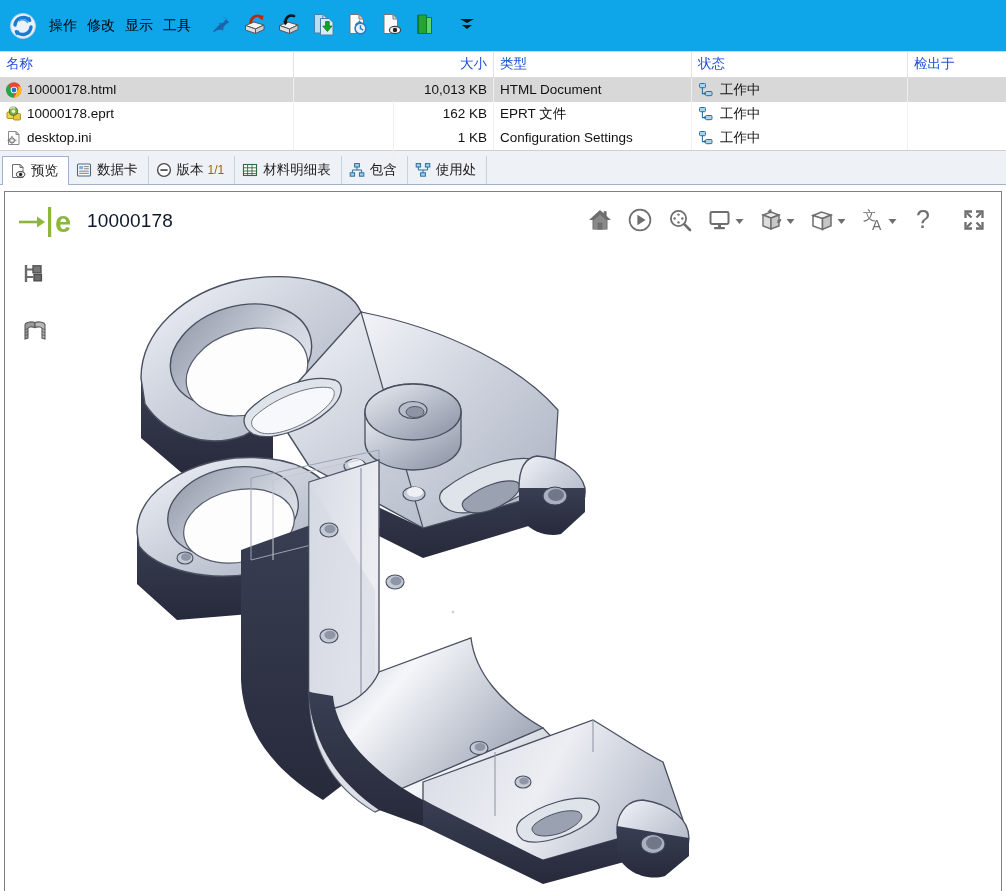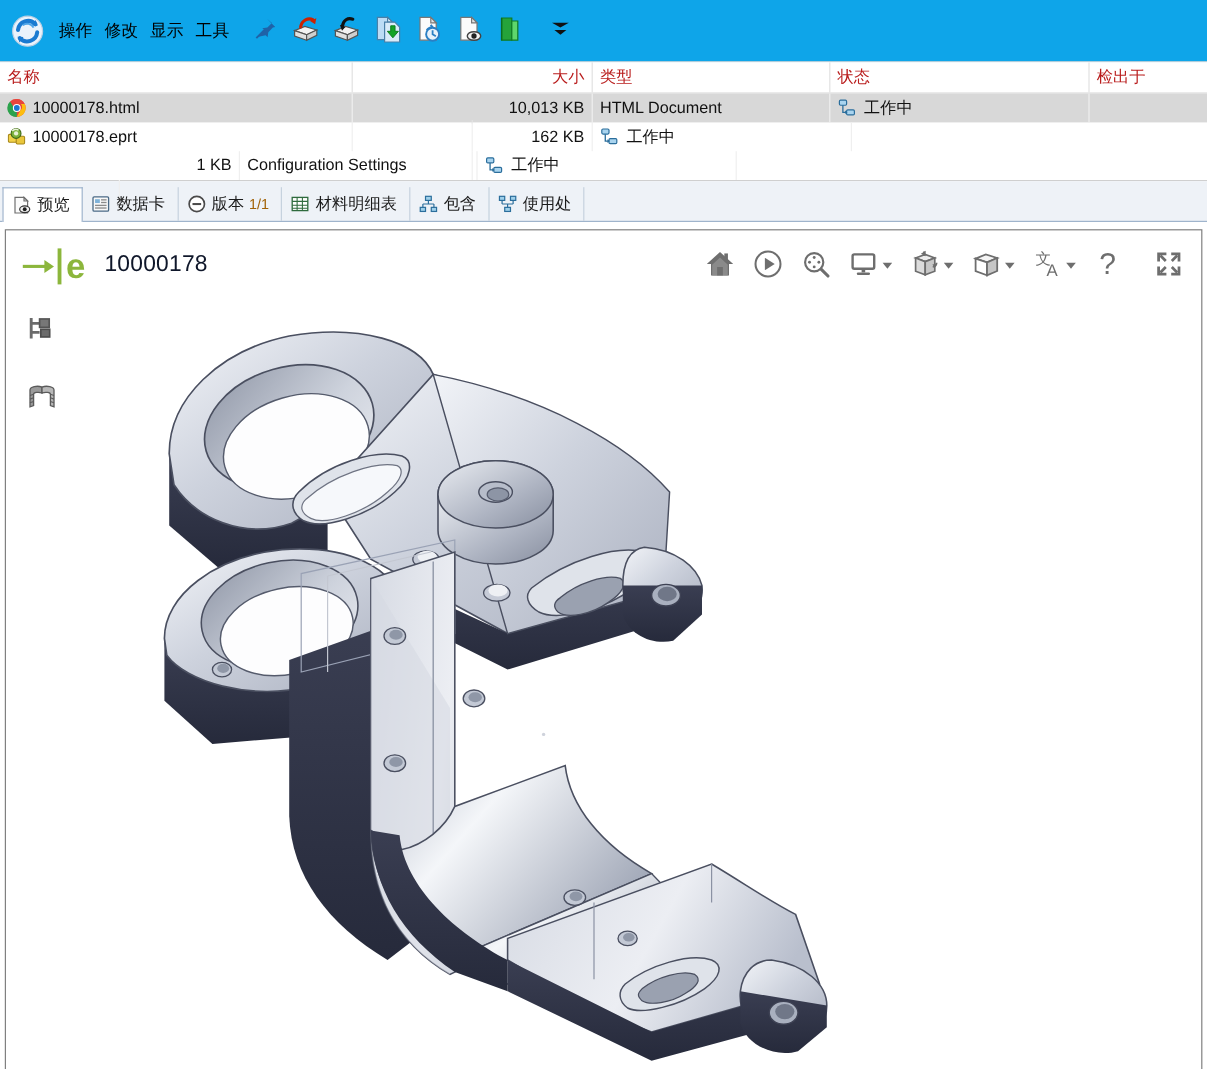--- a/index.html
+++ b/index.html
@@ -61,21 +61,21 @@
     display: flex;
     height: 26px;
     background: #ffffff;
     border-bottom: 1px solid #dcdcdc;
     box-sizing: border-box;
   }
   .hcell {
     box-sizing: border-box;
     padding: 3px 6px 0 6px;
     font-size: 13.5px;
-    color: #b91c1c;
+    color: #1d4ed8;
     border-right: 1px solid #e2e2e2;
     overflow: hidden;
     white-space: nowrap;
     cursor: default;
   }
   .hcell.num { text-align: right; }
   .row {
     display: flex;
     height: 24px;
     box-sizing: border-box;
@@ -361,35 +361,48 @@
             <rect x="7.5" y="7.5" width="7" height="6.5" rx="1" fill="#e9c63c" stroke="#a8881a" stroke-width=".9"></rect>
             <circle cx="7.4" cy="5.2" r="4.1" fill="#7db23c" stroke="#3f6b16" stroke-width=".9"></circle>
             <circle cx="7.4" cy="5.2" r="1.8" fill="#e9f2d8"></circle>
             <path d="M4.2 3.2 a4.1 4.1 0 0 1 5.2 -.8" fill="none" stroke="#e9f2d8" stroke-width="1.1"></path>
           </svg>
         </span>
         <span>10000178.eprt</span>
       </div>
       <div class="cell c-out"></div>
       <div class="cell c-size num">162 KB</div>
+      <div class="cell c-type">EPRT 文件</div>
       <div class="cell c-state">
         <span class="sti">
           <svg width="16" height="16" viewBox="0 0 16 16">
             <rect x="1.5" y="1.5" width="6" height="4.2" rx="1" fill="#a9d4ef" stroke="#2b6e9c" stroke-width="1"></rect>
             <rect x="7.5" y="9.5" width="6.5" height="4.2" rx="1" fill="#a9d4ef" stroke="#2b6e9c" stroke-width="1"></rect>
             <path d="M4.4 5.8 V11.6 H7.1" fill="none" stroke="#2b6e9c" stroke-width="1.1"></path>
             <path d="M6.2 10.1 L8.2 11.6 L6.2 13.1 Z" fill="#2b6e9c"></path>
           </svg>
         </span>
         <span>工作中</span>
       </div>
       <div class="cell c-outat"></div>
     </div>
 
     <div class="row">
+      <div class="cell c-name">
+        <span class="fi">
+          <svg width="16" height="16" viewBox="0 0 16 16">
+            <path d="M2.5 1.5 H10 L13 4.5 V14.5 H2.5 Z" fill="#fcfcfc" stroke="#8a8a8a" stroke-width="1"></path>
+            <path d="M10 1.5 L10 4.5 L13 4.5 Z" fill="#dadada" stroke="#8a8a8a" stroke-width="1"></path>
+            <circle cx="6" cy="10.4" r="2.6" fill="#c9c9c9" stroke="#6e6e6e" stroke-width="1"></circle>
+            <circle cx="6" cy="10.4" r="1" fill="#fff"></circle>
+            <path d="M6 7.2 V6.1 M6 14.7 V13.6 M2.8 10.4 H1.7 M10.3 10.4 H9.2" stroke="#6e6e6e" stroke-width="1.1"></path>
+          </svg>
+        </span>
+        <span>desktop.ini</span>
+      </div>
       <div class="cell c-out"></div>
       <div class="cell c-size num">1 KB</div>
       <div class="cell c-type">Configuration Settings</div>
       <div class="cell c-state">
         <span class="sti">
           <svg width="16" height="16" viewBox="0 0 16 16">
             <rect x="1.5" y="1.5" width="6" height="4.2" rx="1" fill="#a9d4ef" stroke="#2b6e9c" stroke-width="1"></rect>
             <rect x="7.5" y="9.5" width="6.5" height="4.2" rx="1" fill="#a9d4ef" stroke="#2b6e9c" stroke-width="1"></rect>
             <path d="M4.4 5.8 V11.6 H7.1" fill="none" stroke="#2b6e9c" stroke-width="1.1"></path>
             <path d="M6.2 10.1 L8.2 11.6 L6.2 13.1 Z" fill="#2b6e9c"></path>

